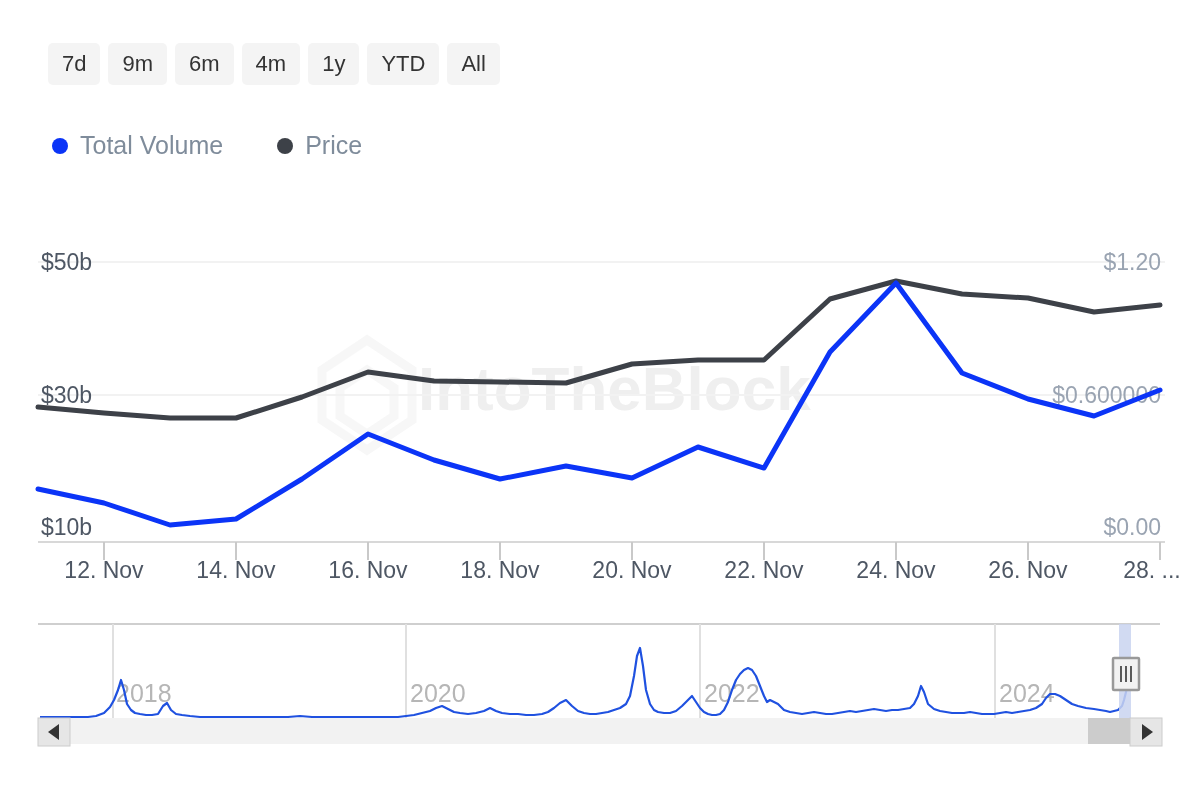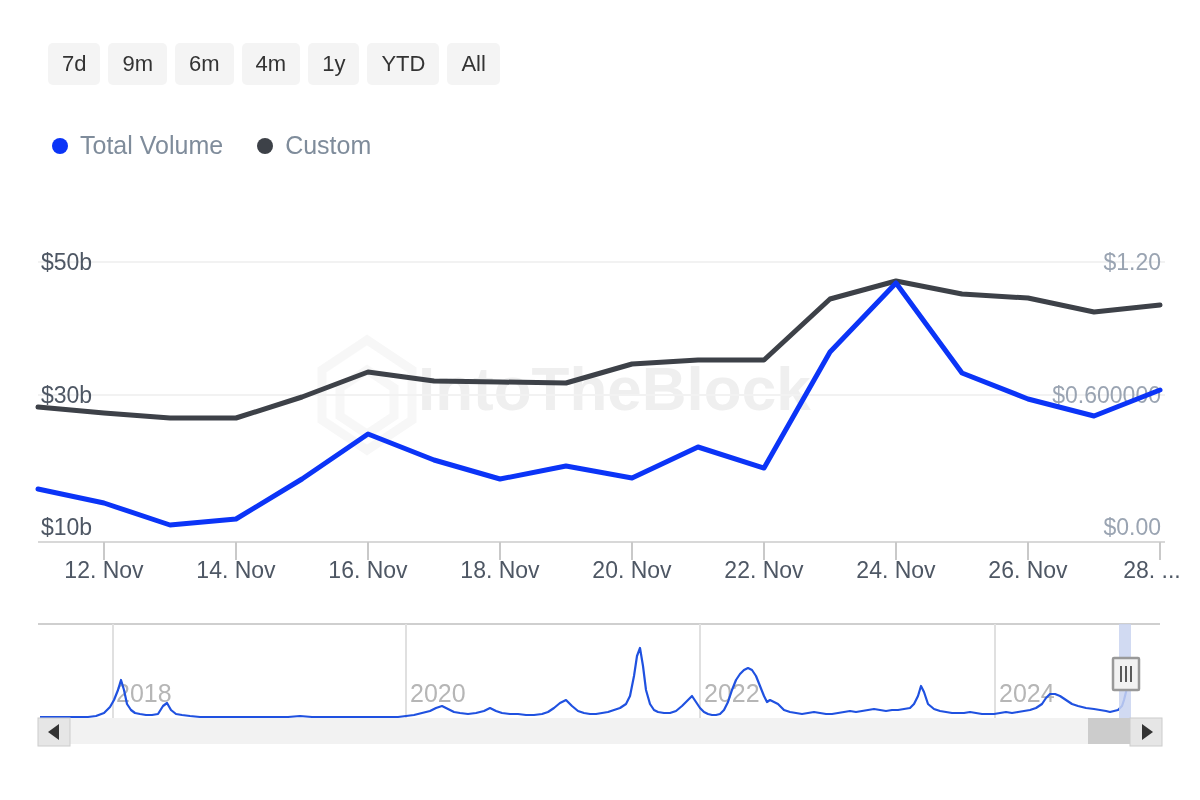--- a/index.html
+++ b/index.html
@@ -37,21 +37,21 @@
     white-space: nowrap;
   }
 
   
   .legend {
     position: absolute;
     left: 52px;
     top: 133px;
     display: flex;
     align-items: center;
-    gap: 34px;
+    gap: 54px;
   }
   .legend-item {
     display: flex;
     align-items: center;
     gap: 12px;
     cursor: pointer;
   }
   .legend-dot {
     width: 16px;
     height: 16px;
@@ -124,21 +124,21 @@
   <button class="range-btn">All</button>
 </div>
 
 <div class="legend">
   <div class="legend-item">
     <span class="legend-dot" style="background:#0b34f7"></span>
     <span class="legend-label">Total Volume</span>
   </div>
   <div class="legend-item">
     <span class="legend-dot" style="background:#3d4148"></span>
-    <span class="legend-label">Custom</span>
+    <span class="legend-label">Price</span>
   </div>
 </div>
 
 <div class="chart-area">
   <svg class="chart-svg" width="1200" height="370" viewBox="0 0 1200 370" xmlns="http://www.w3.org/2000/svg">
 
     <g opacity="0.5">
       <g stroke="#f0f0f0" stroke-width="9" fill="none">
         <path d="M367 120 L322 150 L322 200 L367 230 L412 200 L412 150 Z"></path>
         <path d="M367 150 L340 168 L340 196 L367 214 L394 196 L394 168 Z"></path>

